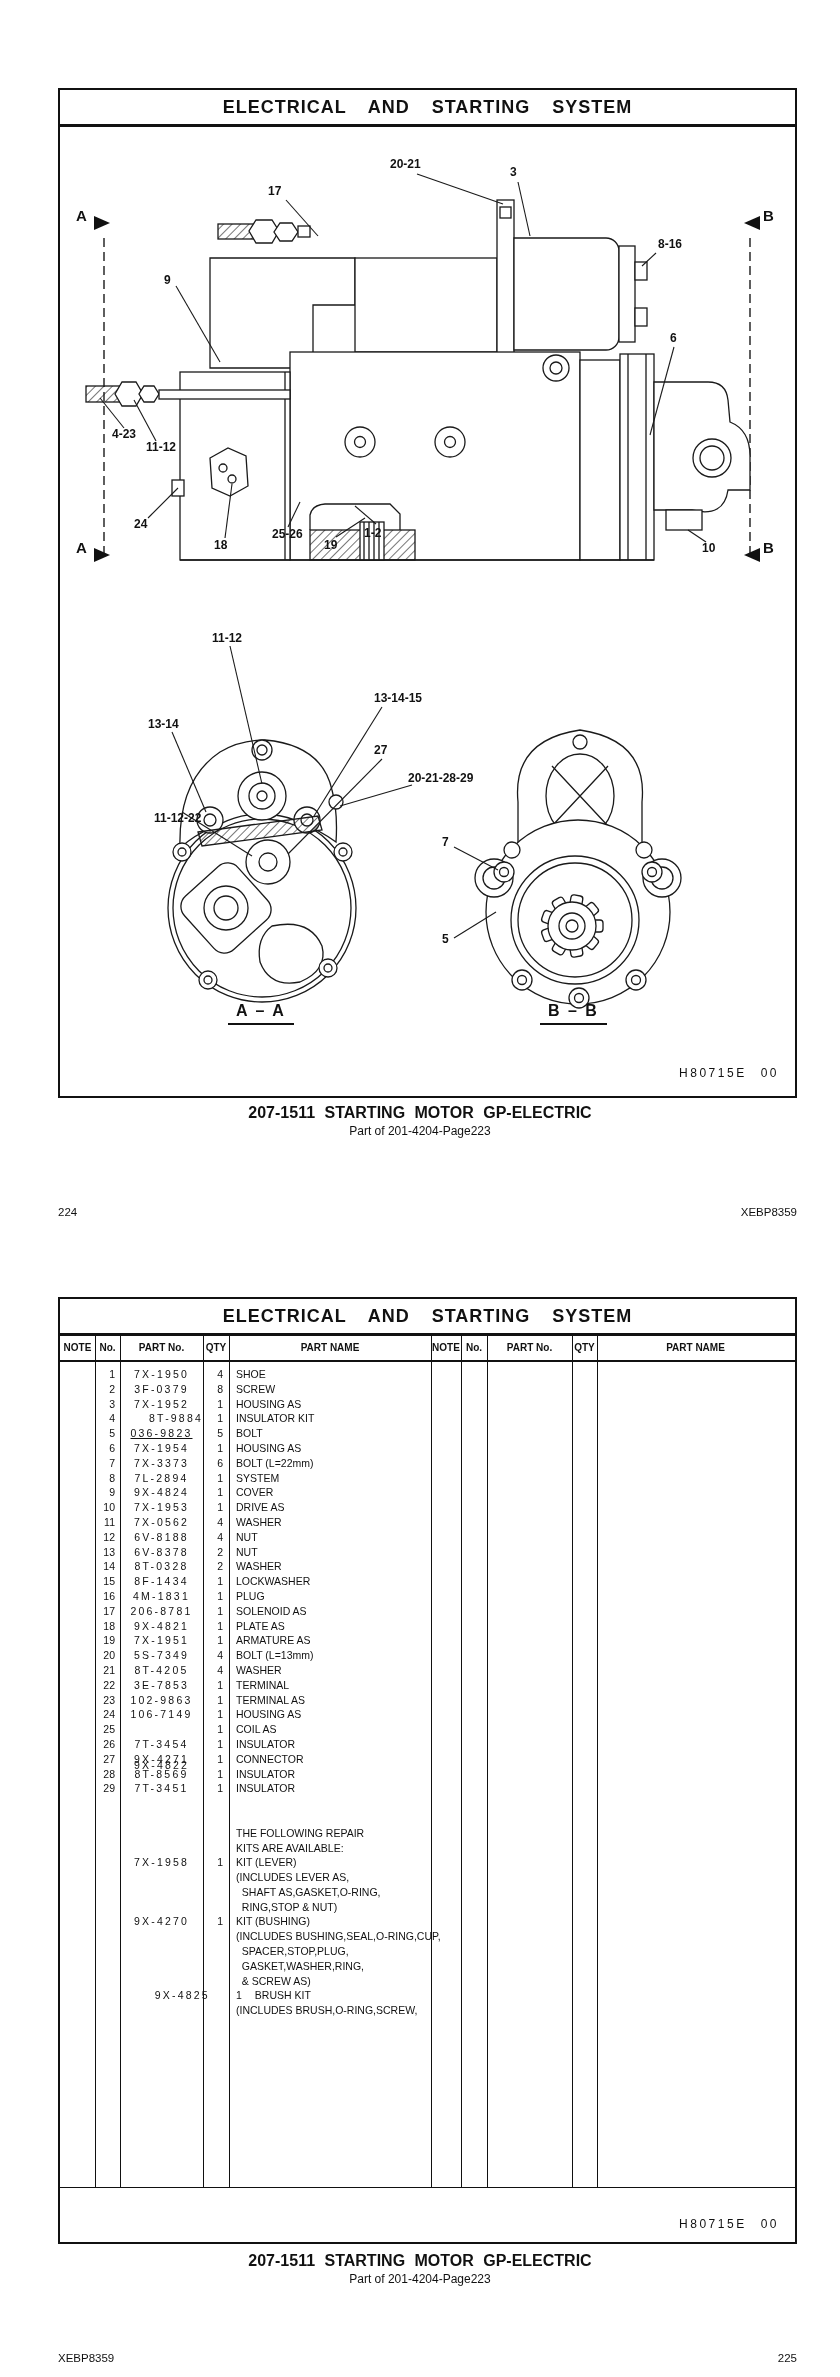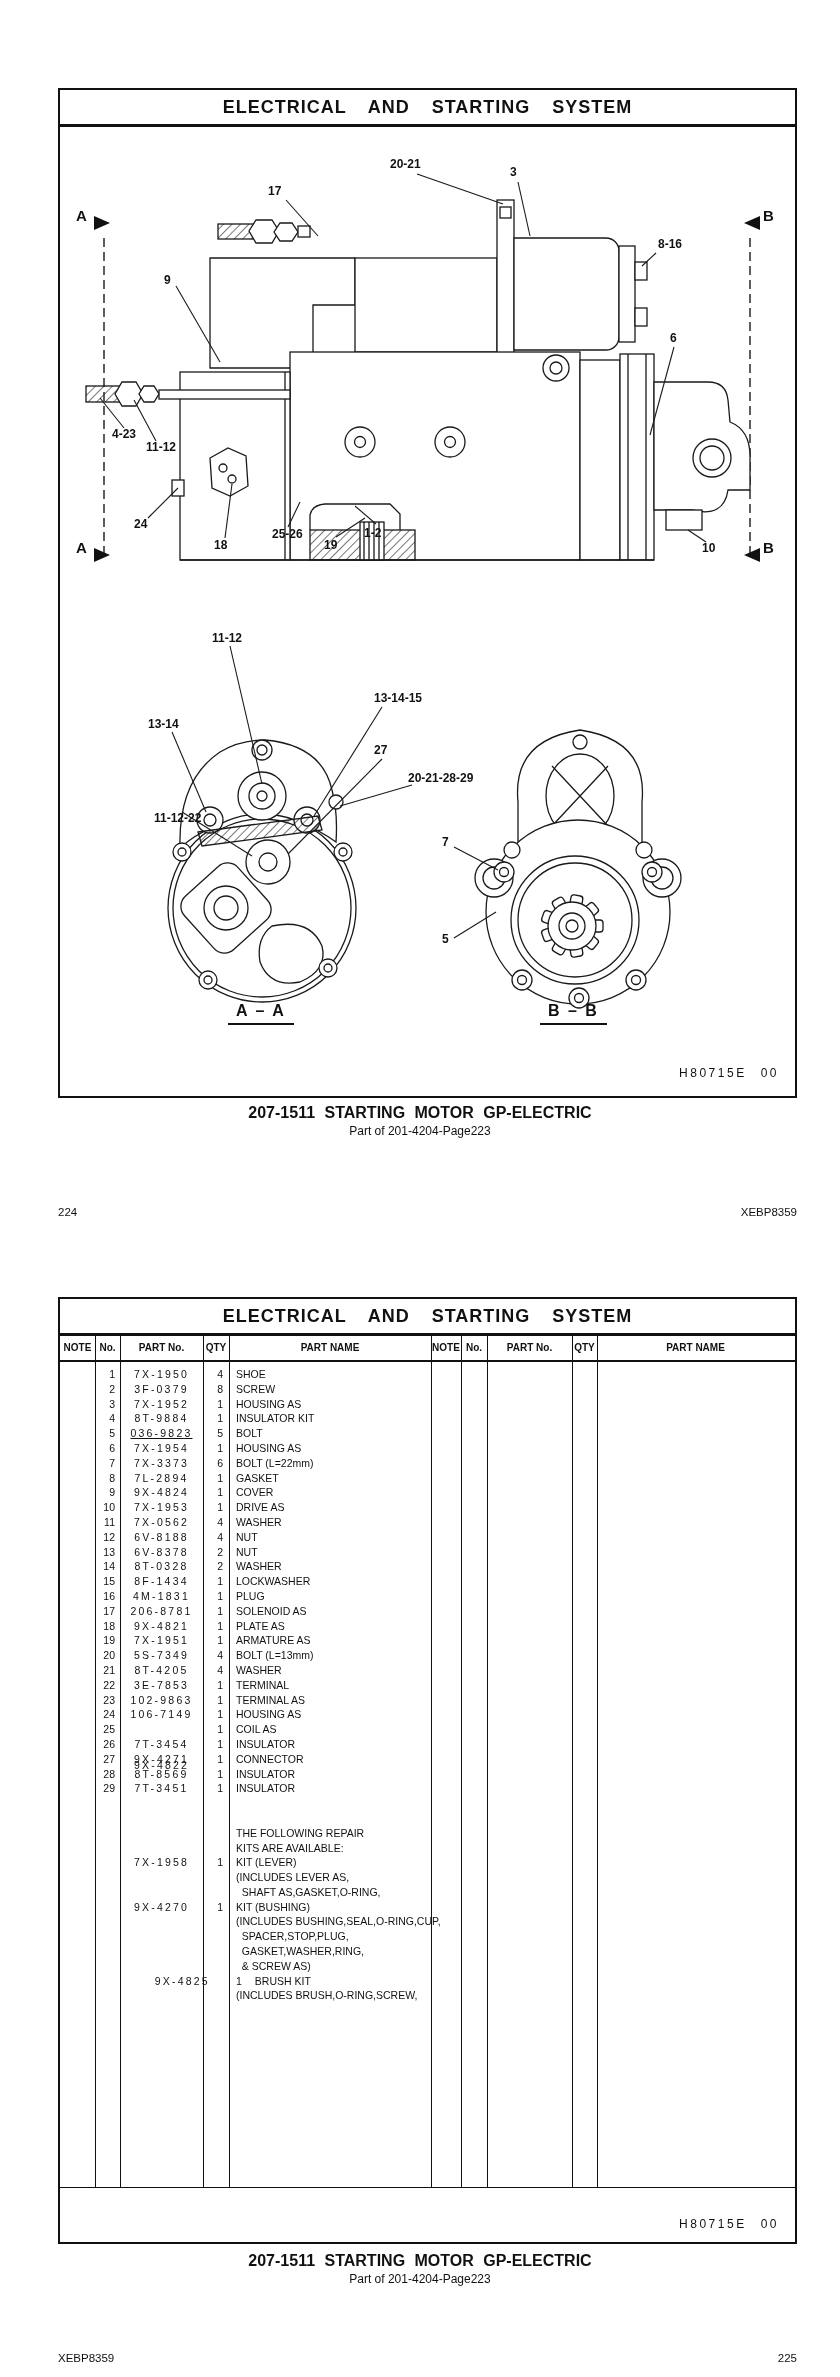--- a/index.html
+++ b/index.html
@@ -317,21 +317,21 @@
         <div class="cell c-name" style="width: 202px;">HOUSING AS</div>
         <div class="cell c-note" style="width: 30px;"></div>
         <div class="cell c-no" style="width: 26px;"></div>
         <div class="cell c-part" style="width: 85px;"></div>
         <div class="cell c-qty" style="width: 25px;"></div>
         <div class="cell c-name" style="width: 197px;"></div>
       </div>
       <div class="trow">
         <div class="cell c-note" style="width: 35px;"></div>
         <div class="cell c-no" style="width: 25px;">4</div>
-        <div class="cell c-part" style="width: 83px;">8T-9884</div>
+        <div class="cell c-part" style="width: 83px; text-align: right;">8T-9884</div>
         <div class="cell c-qty" style="width: 26px;">1</div>
         <div class="cell c-name" style="width: 202px;">INSULATOR KIT</div>
         <div class="cell c-note" style="width: 30px;"></div>
         <div class="cell c-no" style="width: 26px;"></div>
         <div class="cell c-part" style="width: 85px;"></div>
         <div class="cell c-qty" style="width: 25px;"></div>
         <div class="cell c-name" style="width: 197px;"></div>
       </div>
       <div class="trow">
         <div class="cell c-note" style="width: 35px;"></div>
@@ -367,21 +367,21 @@
         <div class="cell c-no" style="width: 26px;"></div>
         <div class="cell c-part" style="width: 85px;"></div>
         <div class="cell c-qty" style="width: 25px;"></div>
         <div class="cell c-name" style="width: 197px;"></div>
       </div>
       <div class="trow">
         <div class="cell c-note" style="width: 35px;"></div>
         <div class="cell c-no" style="width: 25px;">8</div>
         <div class="cell c-part" style="width: 83px;">7L-2894</div>
         <div class="cell c-qty" style="width: 26px;">1</div>
-        <div class="cell c-name" style="width: 202px;">GASKET</div>
+        <div class="cell c-name" style="width: 202px;">SYSTEM</div>
         <div class="cell c-note" style="width: 30px;"></div>
         <div class="cell c-no" style="width: 26px;"></div>
         <div class="cell c-part" style="width: 85px;"></div>
         <div class="cell c-qty" style="width: 25px;"></div>
         <div class="cell c-name" style="width: 197px;"></div>
       </div>
       <div class="trow">
         <div class="cell c-note" style="width: 35px;"></div>
         <div class="cell c-no" style="width: 25px;">9</div>
         <div class="cell c-part" style="width: 83px;">9X-4824</div>
@@ -704,20 +704,32 @@
         <div class="cell c-part" style="width: 85px;"></div>
         <div class="cell c-qty" style="width: 25px;"></div>
         <div class="cell c-name" style="width: 197px;"></div>
       </div>
       <div class="trow">
         <div class="cell c-note" style="width: 35px;"></div>
         <div class="cell c-no" style="width: 25px;"></div>
         <div class="cell c-part" style="width: 83px;"></div>
         <div class="cell c-qty" style="width: 26px;"></div>
         <div class="cell c-name" style="width: 202px;">  SHAFT AS,GASKET,O-RING,</div>
+        <div class="cell c-note" style="width: 30px;"></div>
+        <div class="cell c-no" style="width: 26px;"></div>
+        <div class="cell c-part" style="width: 85px;"></div>
+        <div class="cell c-qty" style="width: 25px;"></div>
+        <div class="cell c-name" style="width: 197px;"></div>
+      </div>
+      <div class="trow">
+        <div class="cell c-note" style="width: 35px;"></div>
+        <div class="cell c-no" style="width: 25px;"></div>
+        <div class="cell c-part" style="width: 83px;"></div>
+        <div class="cell c-qty" style="width: 26px;"></div>
+        <div class="cell c-name" style="width: 202px;">  RING,STOP &amp; NUT)</div>
         <div class="cell c-note" style="width: 30px;"></div>
         <div class="cell c-no" style="width: 26px;"></div>
         <div class="cell c-part" style="width: 85px;"></div>
         <div class="cell c-qty" style="width: 25px;"></div>
         <div class="cell c-name" style="width: 197px;"></div>
       </div>
       <div class="trow">
         <div class="cell c-note" style="width: 35px;"></div>
         <div class="cell c-no" style="width: 25px;"></div>
         <div class="cell c-part" style="width: 83px;">9X-4270</div>

